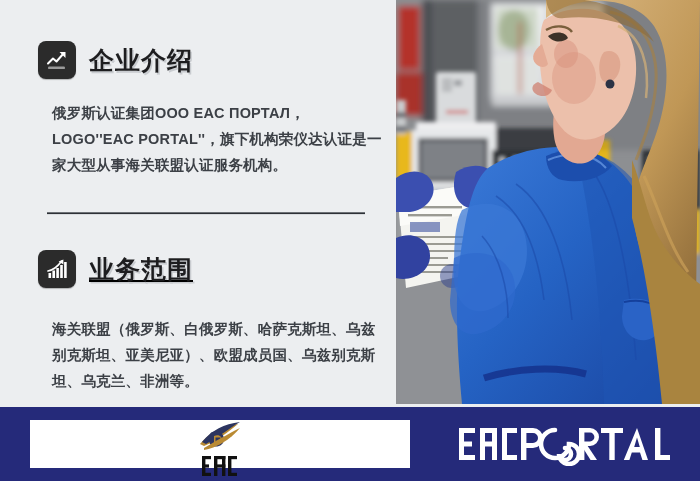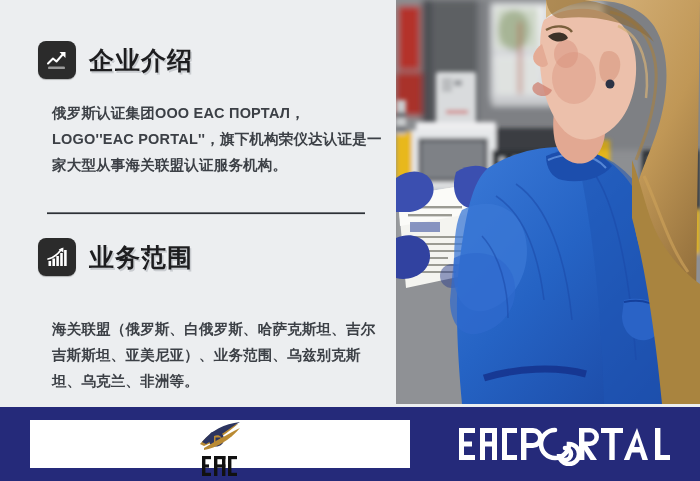--- a/index.html
+++ b/index.html
@@ -16,21 +16,21 @@
     position:absolute;left:396px;top:0;width:304px;height:404px;
     overflow:hidden;background:#8d8f92;
   }
   .photo svg{display:block;width:304px;height:404px;}
 
   
   .left{position:absolute;left:0;top:0;width:396px;height:404px;}
 
   .sec-head{position:absolute;display:flex;align-items:center;gap:13px;}
   .sec-head.one{left:38px;top:41px;}
-  .sec-head.two{left:38px;top:238px;}
+  .sec-head.two{left:38px;top:250px;text-decoration:underline;}
 
   .sq-icon{
     width:38px;height:38px;border-radius:8px;background:#2b2b2b;
     display:flex;align-items:center;justify-content:center;flex:0 0 auto;
     box-shadow:0 1px 1px rgba(0,0,0,.25);
   }
   .sq-icon svg{display:block;}
 
   .sec-title{
     font-size:25px;font-weight:bold;color:#1d1d1f;letter-spacing:1px;
@@ -277,21 +277,21 @@
           <rect x="7.4" y="13.5" width="2.6" height="7.5" fill="#ffffff"></rect>
           <rect x="11.3" y="11" width="2.6" height="10" fill="#ffffff"></rect>
           <rect x="15.2" y="8" width="2.6" height="13" fill="#ffffff"></rect>
           <rect x="19.1" y="5" width="2.6" height="16" fill="#ffffff"></rect>
           <path d="M3 14 C8 13 13 9 16.5 4.2" fill="none" stroke="#ffffff" stroke-width="1.7" stroke-linecap="round"></path>
           <polygon points="18.4,2.4 18.4,7.4 13.6,4.6" fill="#ffffff"></polygon>
         </svg>
       </span>
       <span class="sec-title">业务范围</span>
     </div>
-    <div class="body-text two">海关联盟（俄罗斯、白俄罗斯、哈萨克斯坦、吉尔吉斯斯坦、亚美尼亚）、业务范围、乌兹别克斯坦、乌克兰、非洲等。</div>
+    <div class="body-text two">海关联盟（俄罗斯、白俄罗斯、哈萨克斯坦、乌兹别克斯坦、亚美尼亚）、欧盟成员国、乌兹别克斯坦、乌克兰、非洲等。</div>
   </div>
 
   <div class="bottombar">
 
     <div class="badge-strip">
 
       <span class="badge">
         <svg width="44" height="32" viewBox="0 0 44 32">
           <path d="M2 24 C12 12 24 6 40 4 C30 12 20 20 6 26 Z" fill="#b98a33"></path>
           <path d="M4 22 C14 10 26 4 42 2 C32 8 22 16 8 24 Z" fill="#2c3560"></path>

